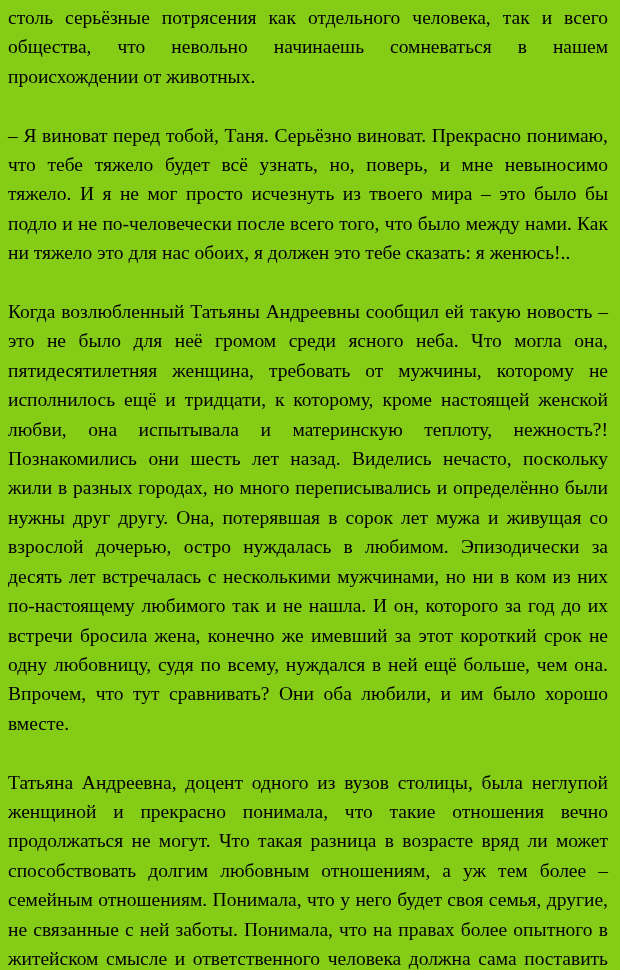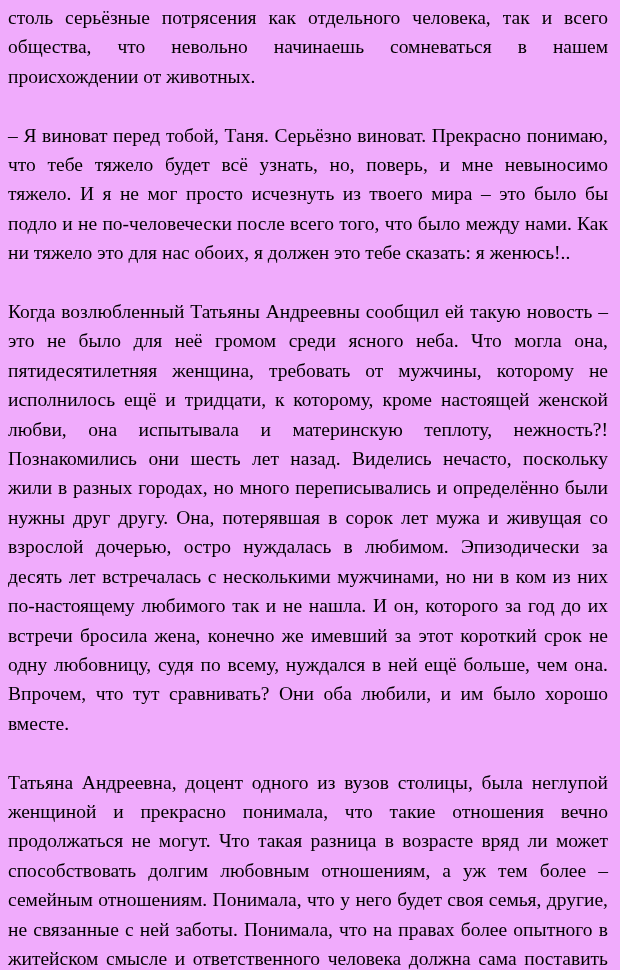--- a/index.html
+++ b/index.html
@@ -10,21 +10,21 @@
   body {
     width: 620px;
     height: 970px;
     overflow: hidden;
   }
   .reader-page {
     box-sizing: border-box;
     width: 620px;
     height: 970px;
     padding: 3px 12px 0 8px;
-    background: #f0abfc;
+    background: #84cc16;
     color: #000000;
     font-family: "Liberation Serif", "DejaVu Serif", serif;
     font-size: 19.5px;
     line-height: 29.4px;
     text-align: justify;
   }
   .reader-page p {
     margin: 0 0 29.4px 0;
     padding: 0;
   }

